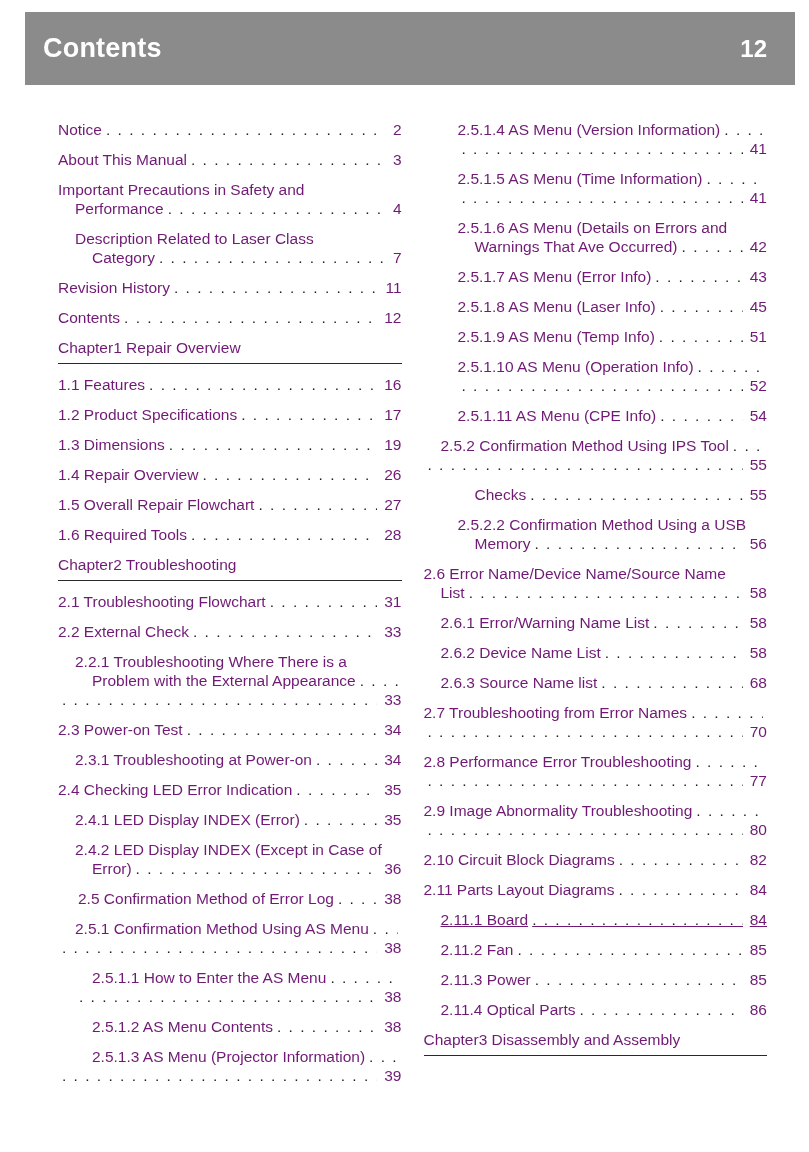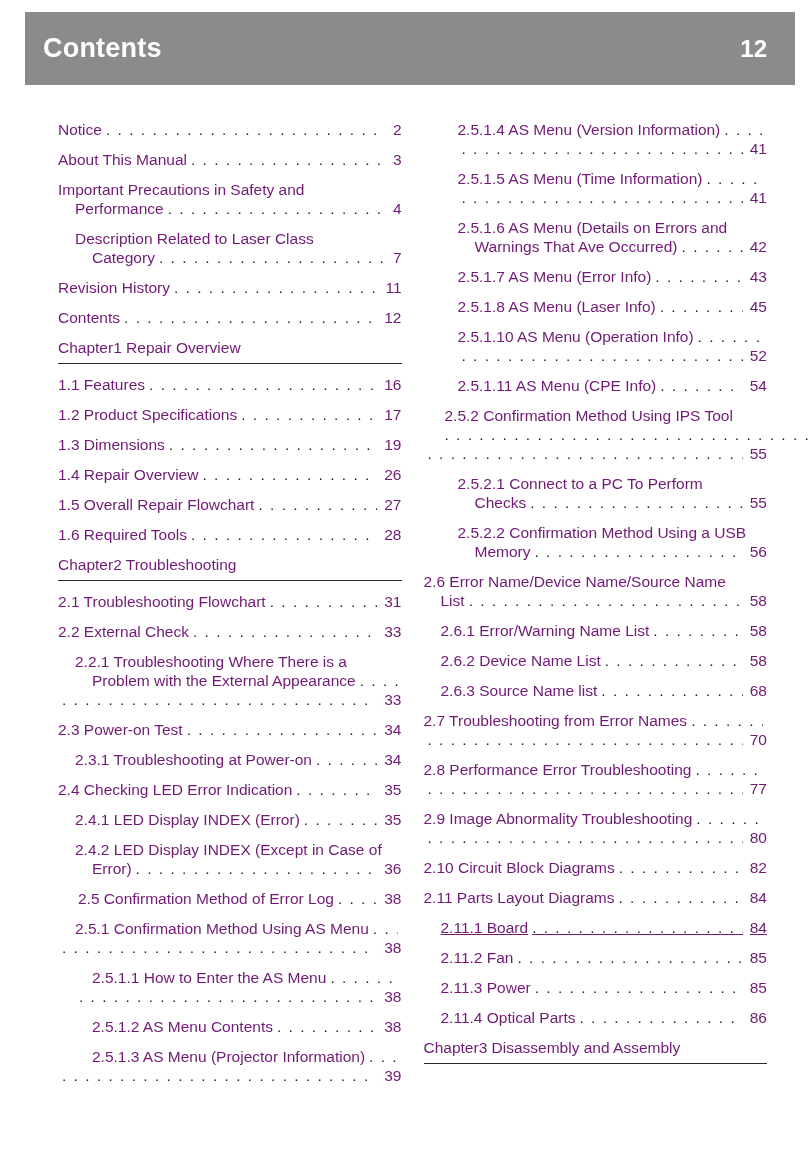--- a/index.html
+++ b/index.html
@@ -338,51 +338,55 @@
       </div>
       <div class="entry">
         <div class="line" style="padding-left: 34px; text-align: right;">
           <span class="txt">2.5.1.8 AS Menu (Laser Info)</span>
           <span class="dots"></span>
           <span class="pg">45</span>
         </div>
       </div>
       <div class="entry">
         <div class="line" style="padding-left: 34px;">
+          <span class="txt">2.5.1.9 AS Menu (Temp Info)</span>
+          <span class="dots"></span>
+          <span class="pg">51</span>
+        </div>
+      </div>
+      <div class="entry">
+        <div class="line" style="padding-left: 34px;">
           <span class="txt">2.5.1.10 AS Menu (Operation Info)</span>
           <span class="dots"></span>
         </div>
         <div class="line" style="padding-left: 34px;">
           <span class="txt"></span>
           <span class="dots"></span>
           <span class="pg">52</span>
         </div>
       </div>
       <div class="entry">
         <div class="line" style="padding-left: 34px;">
           <span class="txt">2.5.1.11 AS Menu (CPE Info)</span>
           <span class="dots"></span>
           <span class="pg">54</span>
         </div>
       </div>
       <div class="entry">
-        <div class="line" style="padding-left: 17px; flex-direction: column;">
+        <div class="line" style="padding-left: 17px;">
           <span class="txt">2.5.2 Confirmation Method Using IPS Tool</span>
           <span class="dots"></span>
         </div>
         <div class="line" style="padding-left: 0px;">
           <span class="txt"></span>
           <span class="dots"></span>
           <span class="pg">55</span>
         </div>
       </div>
       <div class="entry">
-        <div class="line" style="padding-left: 34px;">
-          <span class="txt">2.5.2.1 Connect to a PC To Perform</span>
-        </div>
         <div class="line" style="padding-left: 51px;">
           <span class="txt">Checks</span>
           <span class="dots"></span>
           <span class="pg">55</span>
         </div>
       </div>
       <div class="entry">
         <div class="line" style="padding-left: 34px;">
           <span class="txt">2.5.2.2 Confirmation Method Using a USB</span>
         </div>

